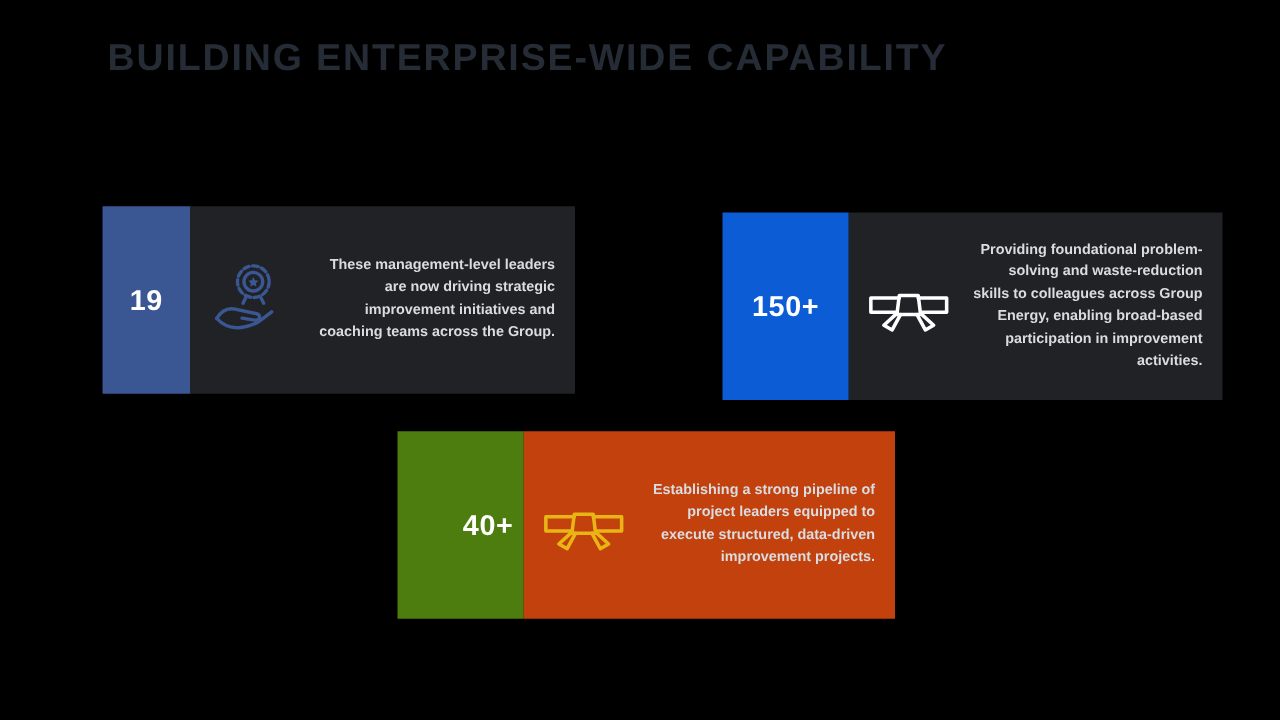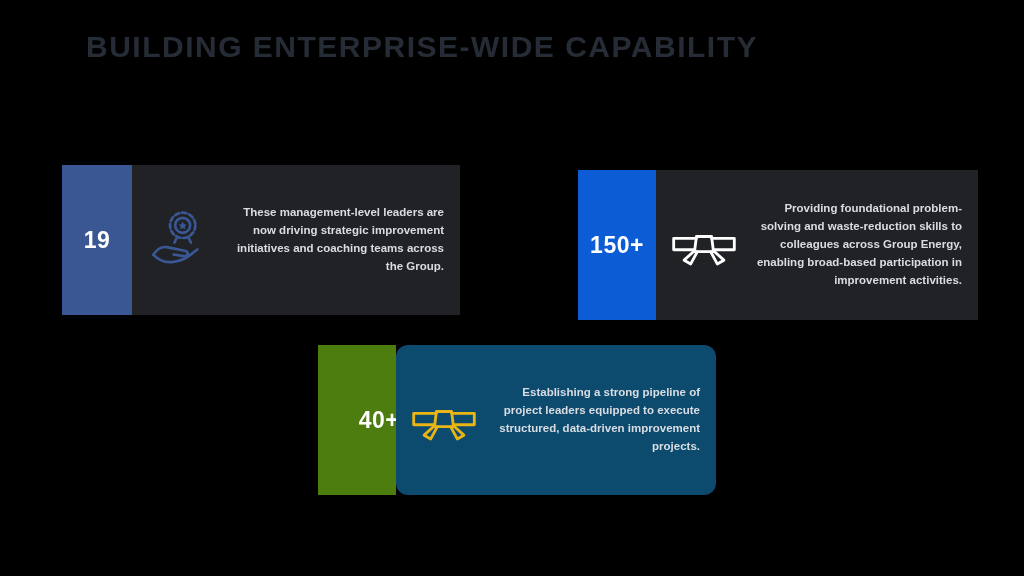--- a/index.html
+++ b/index.html
@@ -14,21 +14,21 @@
   .card {
     position:absolute; display:flex; height:150px;
   }
   .card-1 { left:62px;  top:165px; width:398px; }
   .card-2 { left:578px; top:170px; width:400px; }
   .card-3 { left:318px; top:345px; width:398px; }
   .num-block {
     flex:0 0 auto; display:flex; align-items:center; justify-content:center;
   }
   .card-1 .num-block { width:70px; }
-  .card-2 .num-block, .card-3 .num-block { width:78px; }
+  .card-2 .num-block, .card-3 .num-block { width:101px; }
   .num {
     color:#ffffff; font-weight:bold; font-size:23px; letter-spacing:0.5px;
   }
   .card-body {
     flex:1 1 auto; display:flex; align-items:center;text-align:right;
   }
   .icon-slot {
     flex:0 0 96px; display:flex; align-items:center; justify-content:center;
   }
   .card-text {
@@ -38,21 +38,21 @@
   svg { display:block; }
 </style>
 </head>
 <body>
 
 <div class="stage" style="background-color: rgb(0, 0, 0);">
 
   <h1 class="title" style="color: rgb(38, 44, 53);">BUILDING ENTERPRISE-WIDE CAPABILITY</h1>
 
   <div class="card card-1">
-    <div class="num-block" style="background-color: rgb(58, 87, 148);">
+    <div class="num-block" style="background-color: rgb(58, 87, 148); margin-left: 20px;">
       <span class="num">19</span>
     </div>
     <div class="card-body" style="background-color: rgb(33, 34, 37);">
       <div class="icon-slot" style="color: rgb(58, 87, 148);">
         <svg viewBox="0 0 48 48" width="64" height="64" fill="none" stroke="currentColor" stroke-width="2" stroke-linecap="round" stroke-linejoin="round">
           <circle cx="26" cy="13" r="9.5" stroke-dasharray="3.4 2.1"></circle>
           <circle cx="26" cy="13" r="5.6"></circle>
           <path d="M26 10.2 l0.95 1.9 2.1 0.3 -1.5 1.5 0.35 2.1 -1.9 -1 -1.9 1 0.35 -2.1 -1.5 -1.5 2.1 -0.3 z" fill="currentColor" stroke="none"></path>
           <path d="M21.5 22.5 L19.8 26 M30.5 22.5 L32.2 26"></path>
           <path d="M4 35 q4.5 -7 11 -5.5 l12.5 2.6 q2.6 0.6 2.2 2.5 q-0.4 1.9 -3 1.5 l-7.5 -1.2"></path>
@@ -78,21 +78,21 @@
         </svg>
       </div>
       <p class="card-text">Providing foundational problem-solving and waste-reduction skills to colleagues across Group Energy, enabling broad-based participation in improvement activities.</p>
     </div>
   </div>
 
   <div class="card card-3">
     <div class="num-block" style="background-color: #4d7c0f; padding-left: 44px;">
       <span class="num">40+</span>
     </div>
-    <div class="card-body" style="background-color: #0c4a6e; border-radius: 12px;">
+    <div class="card-body" style="background-color: #c2410c;">
       <div class="icon-slot" style="color: rgb(233, 181, 20);">
         <svg viewBox="0 0 76 46" width="72" height="44" fill="none" stroke="currentColor" stroke-width="3" stroke-linecap="round" stroke-linejoin="round">
           <path d="M6 16 H30 M6 28 H27 M6 16 V28"></path>
           <path d="M70 16 H46 M70 28 H49 M70 16 V28"></path>
           <path d="M30 14 L46 14 L48 30 L28 30 Z"></path>
           <path d="M31 30 L24 43 L17 39 L28 29"></path>
           <path d="M45 30 L52 43 L59 39 L48 29"></path>
         </svg>
       </div>
       <p class="card-text">Establishing a strong pipeline of project leaders equipped to execute structured, data-driven improvement projects.</p>

